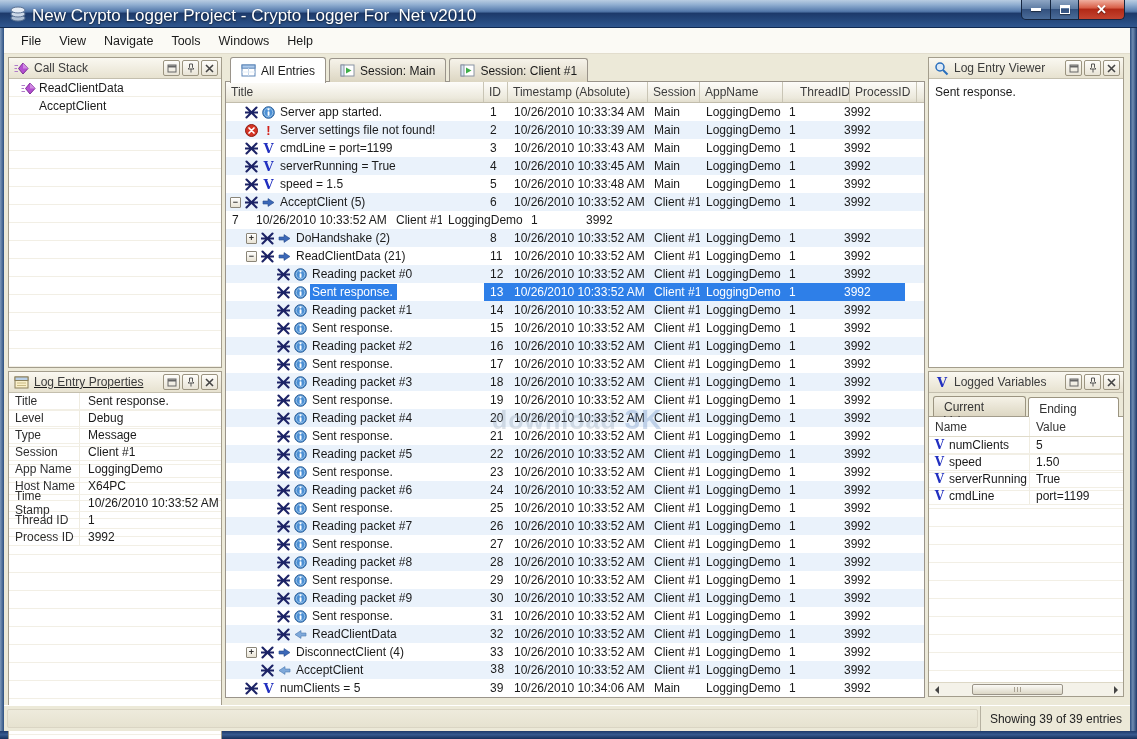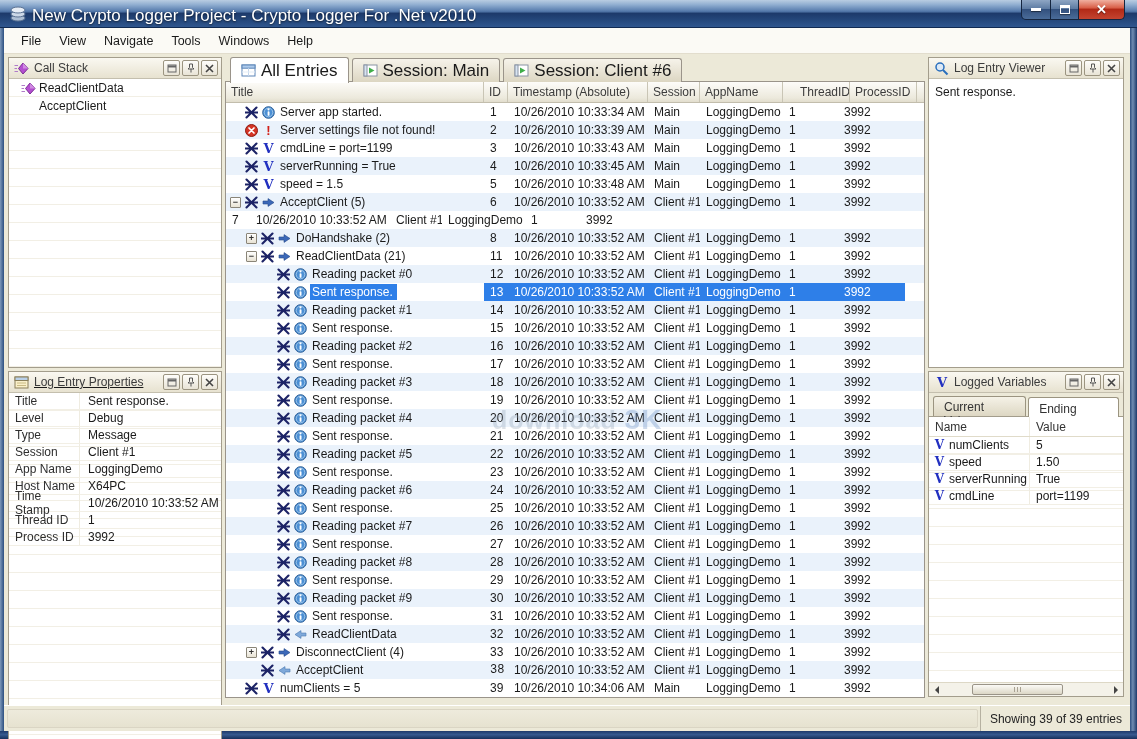--- a/index.html
+++ b/index.html
@@ -101,21 +101,21 @@
     background:linear-gradient(180deg,#fbfaf6,#dcd7c6); position:relative; }
   .sb-thumb::after { content:""; position:absolute; left:50%; top:2px; bottom:2px; width:8px;
     transform:translateX(-50%);
     background:repeating-linear-gradient(90deg,#a9a293 0 1px,transparent 1px 3px); }
 
   
   .tabstrip { position:absolute; left:221px; top:3px; height:25px; display:flex; gap:3px;
     padding-left:5px; z-index:2; }
   .tab { border:1px solid #9a948a; border-bottom:none; border-radius:3px 3px 0 0;
     display:flex; align-items:center; padding:0 10px; height:24px; margin-top:1px;
-    background:linear-gradient(180deg,#f6f3ea,#dcd6c2); font-size:17px; }
+    background:linear-gradient(180deg,#f6f3ea,#dcd6c2); font-size:12px; }
   .tab.active { background:#fff; height:26px; margin-top:0; }
   .tab-icon { width:15px; height:15px; margin-right:5px; }
 
   
   .logtable { position:absolute; left:221px; top:27px; width:700px; height:617px;
     border:1px solid #9a948a; background:#fff; }
   .lt-header { display:flex; height:21px;
     background:linear-gradient(180deg,#fdfcf9,#ecE9dc 80%,#e2ddcd);
     border-bottom:1px solid #c2bdac; color:#3c3c3c; }
   .lt-hcell { border-right:1px solid #c9c5b5; display:flex; align-items:center;
@@ -339,21 +339,21 @@
               <polygon points="6,4.5 11.5,7.5 6,10.5" fill="#3fae49"></polygon>
             </svg></span>
           <span>Session: Main</span>
         </div>
         <div class="tab">
           <span class="tab-icon"><svg viewBox="0 0 15 15" width="15" height="15">
               <rect x="1" y="2" width="13" height="11" fill="#fff" stroke="#8a94a4"></rect>
               <rect x="1" y="2" width="3" height="11" fill="#d8e4f2" stroke="#8a94a4"></rect>
               <polygon points="6,4.5 11.5,7.5 6,10.5" fill="#3fae49"></polygon>
             </svg></span>
-          <span>Session: Client #6</span>
+          <span>Session: Client #1</span>
         </div>
       </div>
 
     <div class="logtable">
       <div class="lt-header" id="lt-header">
           <span class="lt-hcell" style="width: 258px;">Title</span>
           <span class="lt-hcell" style="width: 24px;">ID</span>
           <span class="lt-hcell" style="width: 140px;">Timestamp (Absolute)</span>
           <span class="lt-hcell" style="width: 52px;">Session</span>
           <span class="lt-hcell" style="width: 83px;">AppName</span>

